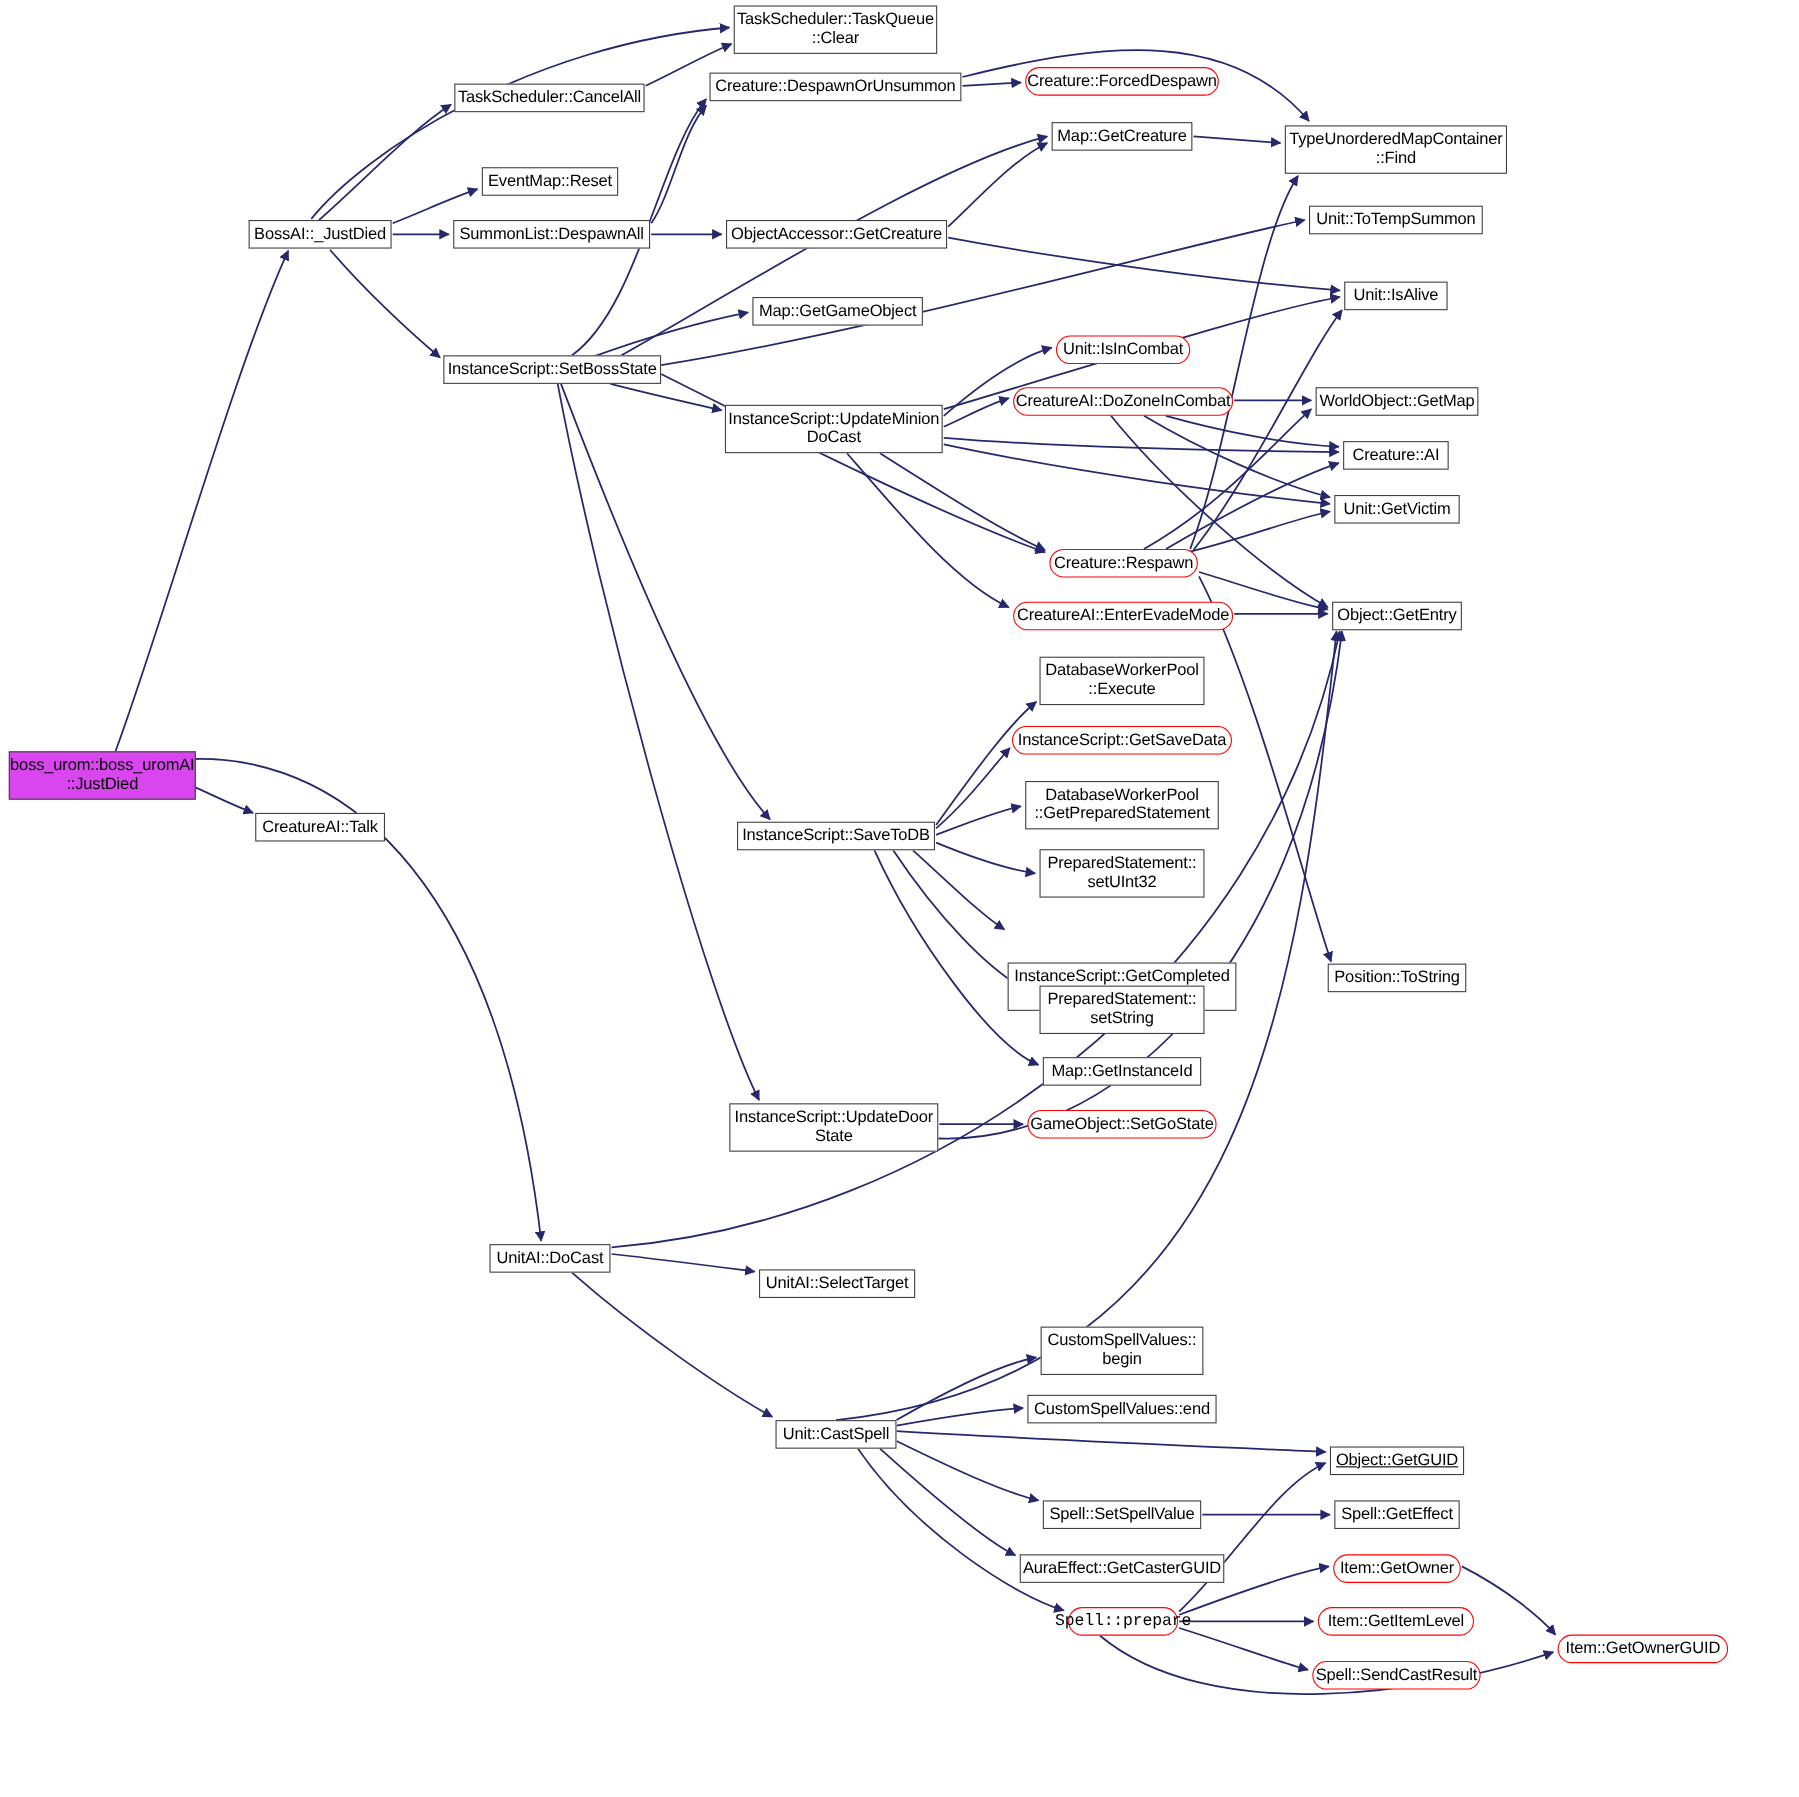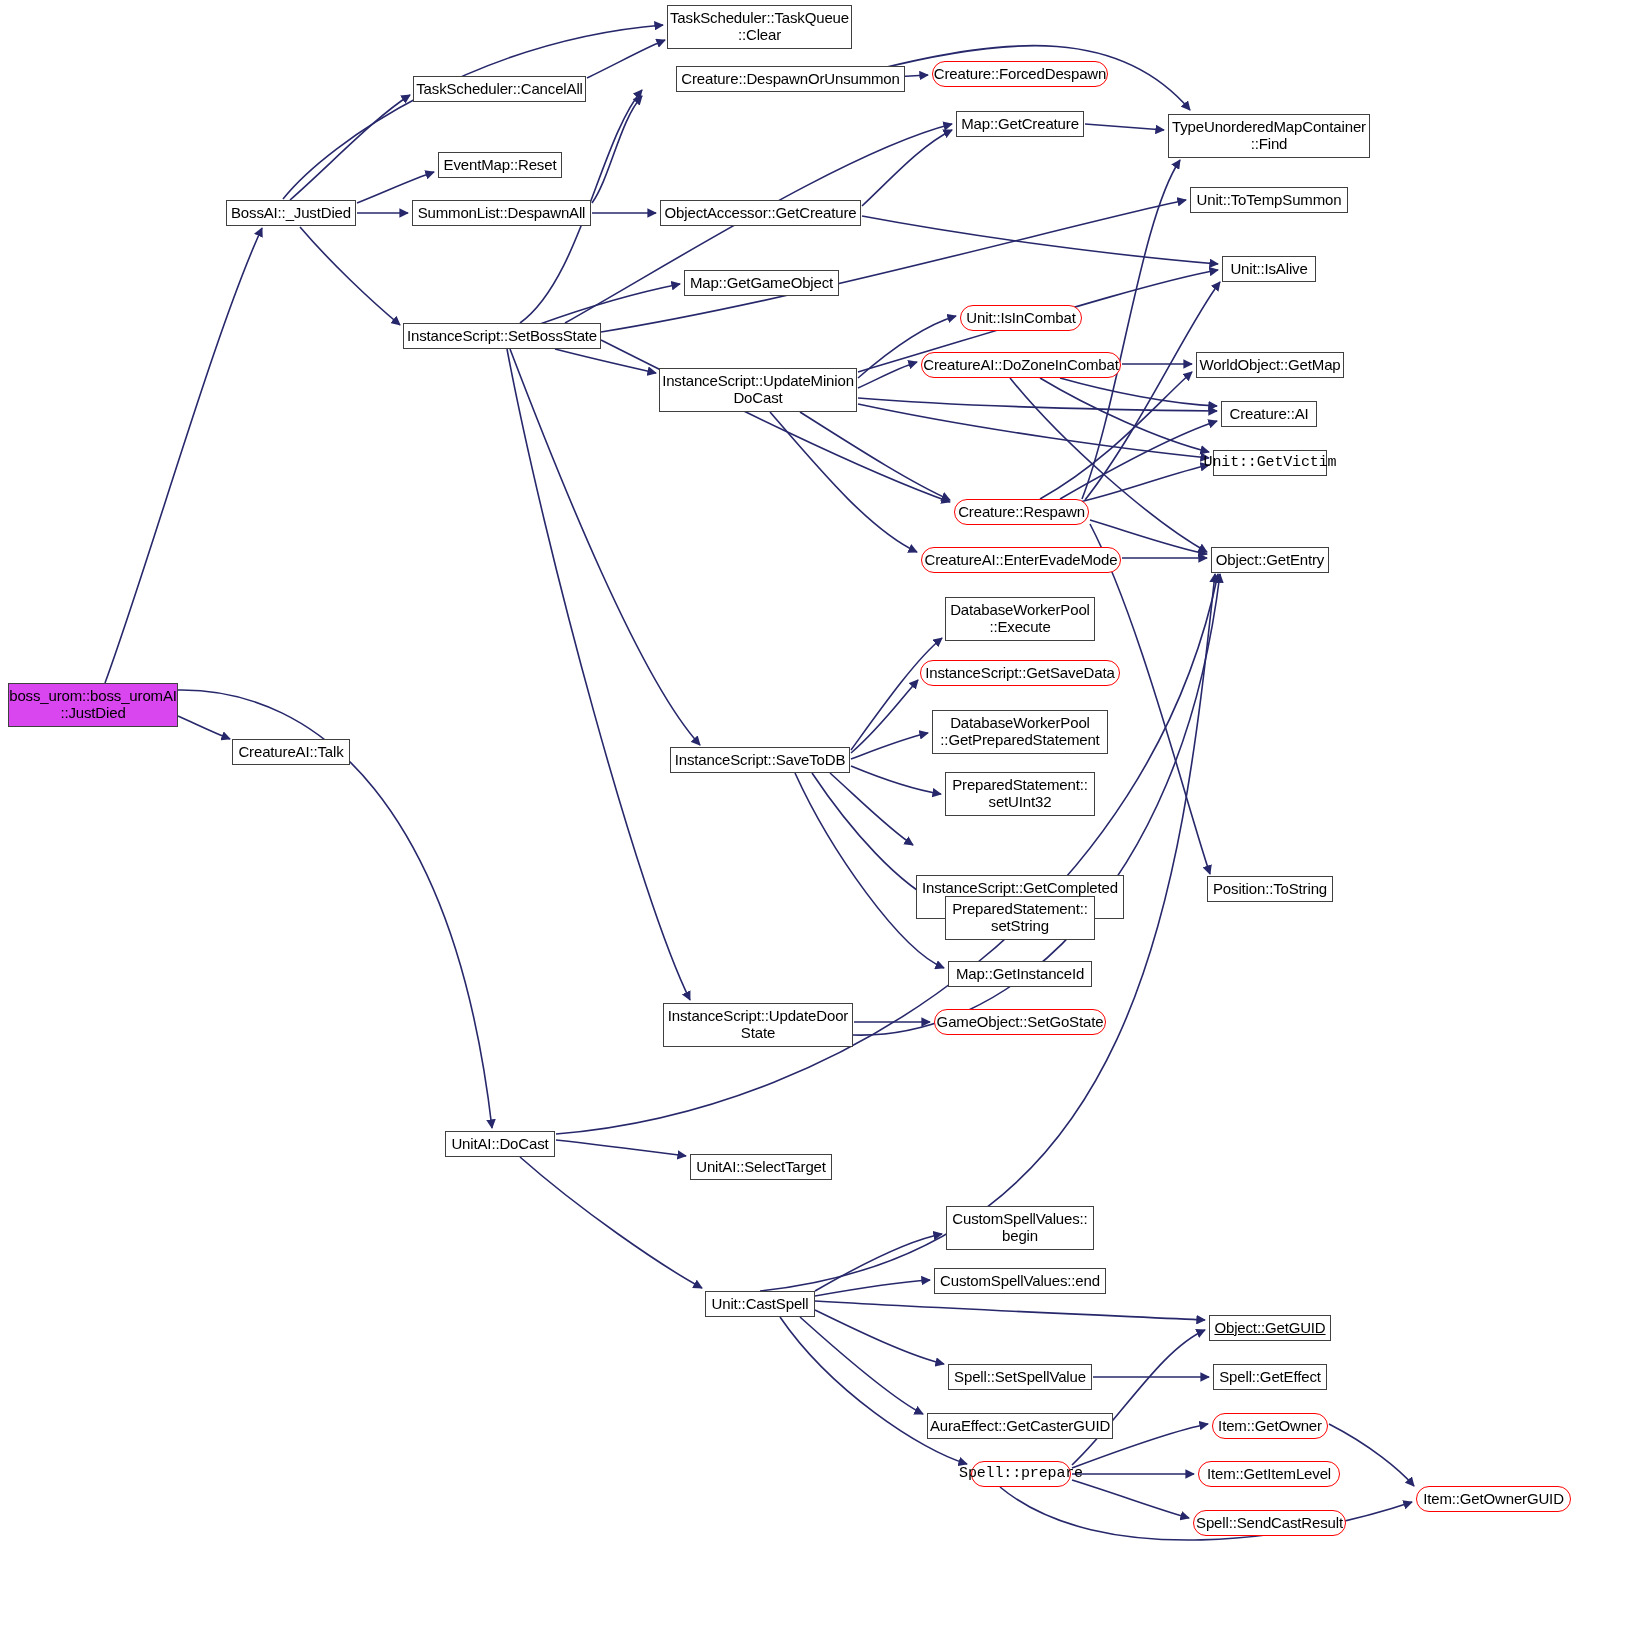--- a/index.html
+++ b/index.html
@@ -134,37 +134,37 @@
   <div id="node-layer">
       <div class="node current" style="left: 8px; top: 683px; width: 170px; height: 44px;">boss_urom::boss_uromAI
 ::JustDied</div>
       <div class="node" style="left: 232px; top: 739px; width: 118px; height: 26px;">CreatureAI::Talk</div>
       <div class="node" style="left: 226px; top: 200px; width: 130px; height: 26px;">BossAI::_JustDied</div>
       <div class="node" style="left: 413px; top: 76px; width: 173px; height: 26px;">TaskScheduler::CancelAll</div>
       <div class="node" style="left: 667px; top: 5px; width: 185px; height: 44px;">TaskScheduler::TaskQueue
 ::Clear</div>
       <div class="node" style="left: 438px; top: 152px; width: 124px; height: 26px;">EventMap::Reset</div>
       <div class="node" style="left: 412px; top: 200px; width: 179px; height: 26px;">SummonList::DespawnAll</div>
-      <div class="node" style="left: 676px; top: 66px; width: 229px; height: 26px;">Creature::DespawnOrUnsummon</div>
+      <div class="node" style="left: 645px; top: 66px; width: 229px; height: 26px;">Creature::DespawnOrUnsummon</div>
       <div class="node" style="left: 660px; top: 200px; width: 201px; height: 26px;">ObjectAccessor::GetCreature</div>
       <div class="node red" style="left: 932px; top: 61px; width: 176px; height: 26px;">Creature::ForcedDespawn</div>
       <div class="node" style="left: 956px; top: 111px; width: 128px; height: 26px;">Map::GetCreature</div>
       <div class="node" style="left: 1168px; top: 114px; width: 202px; height: 44px;">TypeUnorderedMapContainer
 ::Find</div>
       <div class="node" style="left: 1190px; top: 187px; width: 158px; height: 26px;">Unit::ToTempSummon</div>
       <div class="node" style="left: 1222px; top: 256px; width: 94px; height: 26px;">Unit::IsAlive</div>
       <div class="node" style="left: 684px; top: 270px; width: 155px; height: 26px;">Map::GetGameObject</div>
       <div class="node" style="left: 403px; top: 323px; width: 198px; height: 26px;">InstanceScript::SetBossState</div>
       <div class="node red" style="left: 960px; top: 305px; width: 122px; height: 26px;">Unit::IsInCombat</div>
       <div class="node" style="left: 659px; top: 368px; width: 198px; height: 44px;">InstanceScript::UpdateMinion
 DoCast</div>
       <div class="node red" style="left: 921px; top: 352px; width: 200px; height: 26px;">CreatureAI::DoZoneInCombat</div>
       <div class="node" style="left: 1196px; top: 352px; width: 148px; height: 26px;">WorldObject::GetMap</div>
       <div class="node" style="left: 1221px; top: 401px; width: 96px; height: 26px;">Creature::AI</div>
-      <div class="node" style="left: 1213px; top: 450px; width: 114px; height: 26px; font-family: Liberation Mono, monospace;">Unit::GetVictim</div>
+      <div class="node" style="left: 1213px; top: 450px; width: 114px; height: 26px;">Unit::GetVictim</div>
       <div class="node red" style="left: 954px; top: 499px; width: 135px; height: 26px;">Creature::Respawn</div>
       <div class="node red" style="left: 921px; top: 547px; width: 200px; height: 26px;">CreatureAI::EnterEvadeMode</div>
       <div class="node" style="left: 1211px; top: 547px; width: 118px; height: 26px;">Object::GetEntry</div>
       <div class="node" style="left: 945px; top: 597px; width: 150px; height: 44px;">DatabaseWorkerPool
 ::Execute</div>
       <div class="node red" style="left: 920px; top: 660px; width: 200px; height: 26px;">InstanceScript::GetSaveData</div>
       <div class="node" style="left: 932px; top: 710px; width: 176px; height: 44px;">DatabaseWorkerPool
 ::GetPreparedStatement</div>
       <div class="node" style="left: 945px; top: 772px; width: 150px; height: 44px;">PreparedStatement::
 setUInt32</div>

